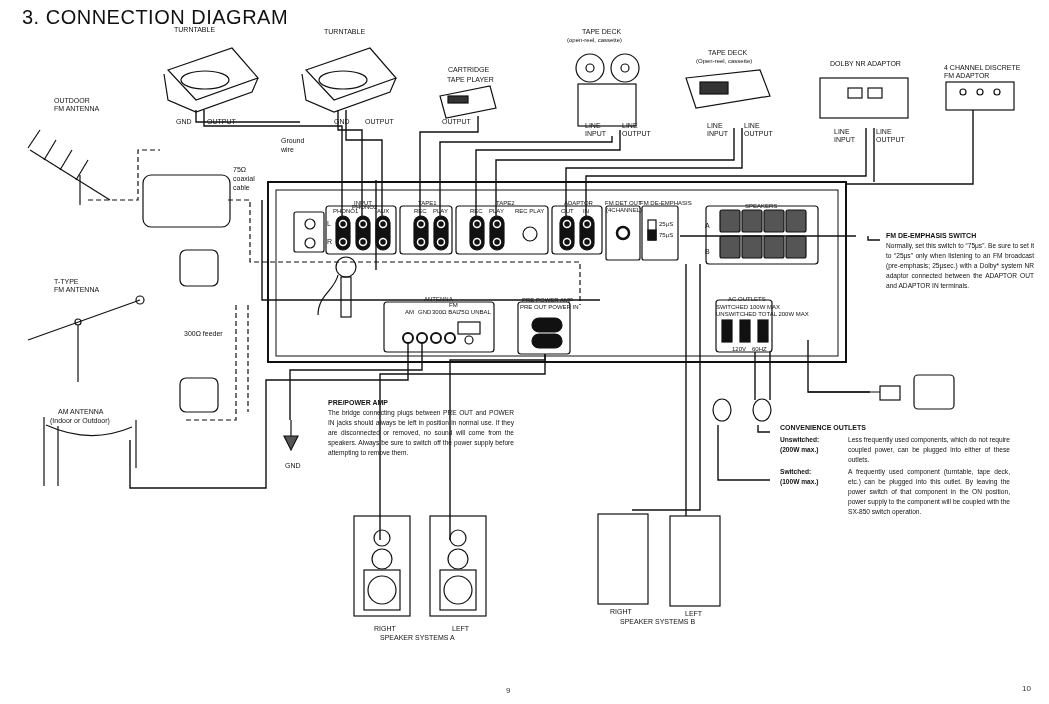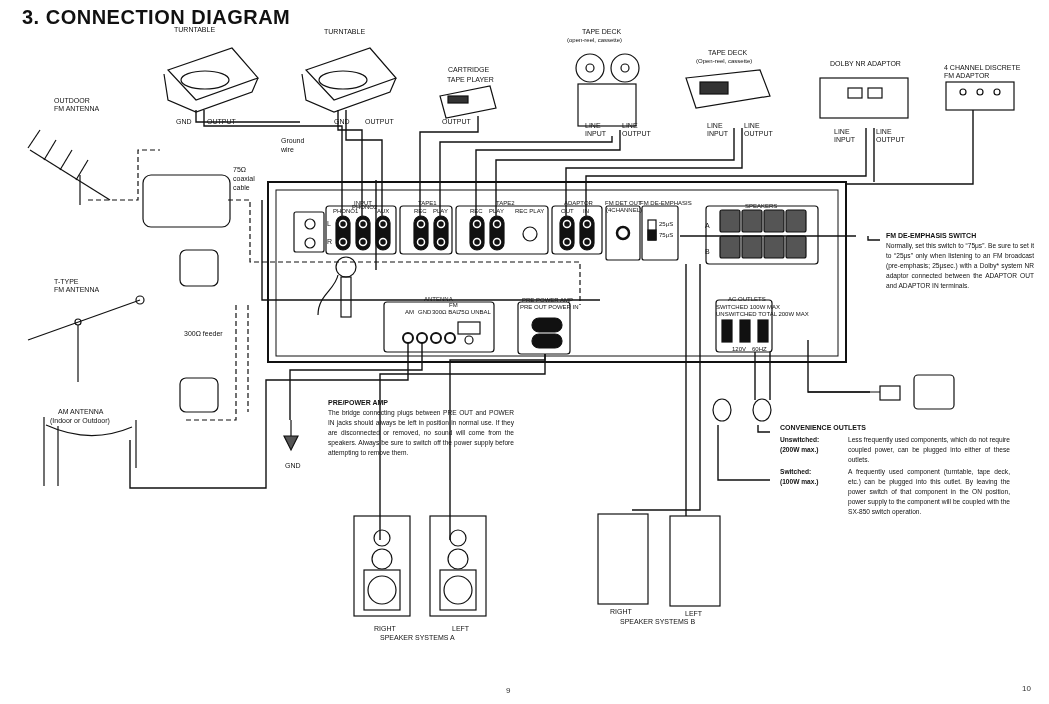--- a/index.html
+++ b/index.html
@@ -1,17 +1,17 @@
 <!DOCTYPE html>
 <html><head>
 <meta charset="utf-8">
 <style>
   html,body{margin:0;padding:0;background:#fff;}
   body{width:1049px;height:704px;position:relative;overflow:hidden;font-family:"Liberation Sans",sans-serif;color:#111;}
-  #page-title{position:absolute;left:22px;top:6px;font-size:20px;font-weight:bold;letter-spacing:0.5px;}
+  #page-title{position:absolute;left:22px;top:6px;font-size:20px;font-weight:normal;letter-spacing:0.5px;}
   .lbl{position:absolute;font-size:7px;line-height:8px;text-transform:none;color:#111;white-space:nowrap;}
   .lbl.c{text-align:center;}
   .lbl.s{font-size:6px;line-height:7px;}
   .note{position:absolute;font-size:6.6px;line-height:10px;color:#111;}
   .note .h{font-weight:bold;font-size:7px;display:block;}
   .note p{margin:0;text-align:justify;}
   .outlet-row{display:flex;gap:6px;margin-top:2px;}
   .outlet-row .k{font-weight:bold;width:62px;flex:none;}
   .outlet-row .v{flex:1;text-align:justify;}
   #diagram{position:absolute;left:0;top:0;}

